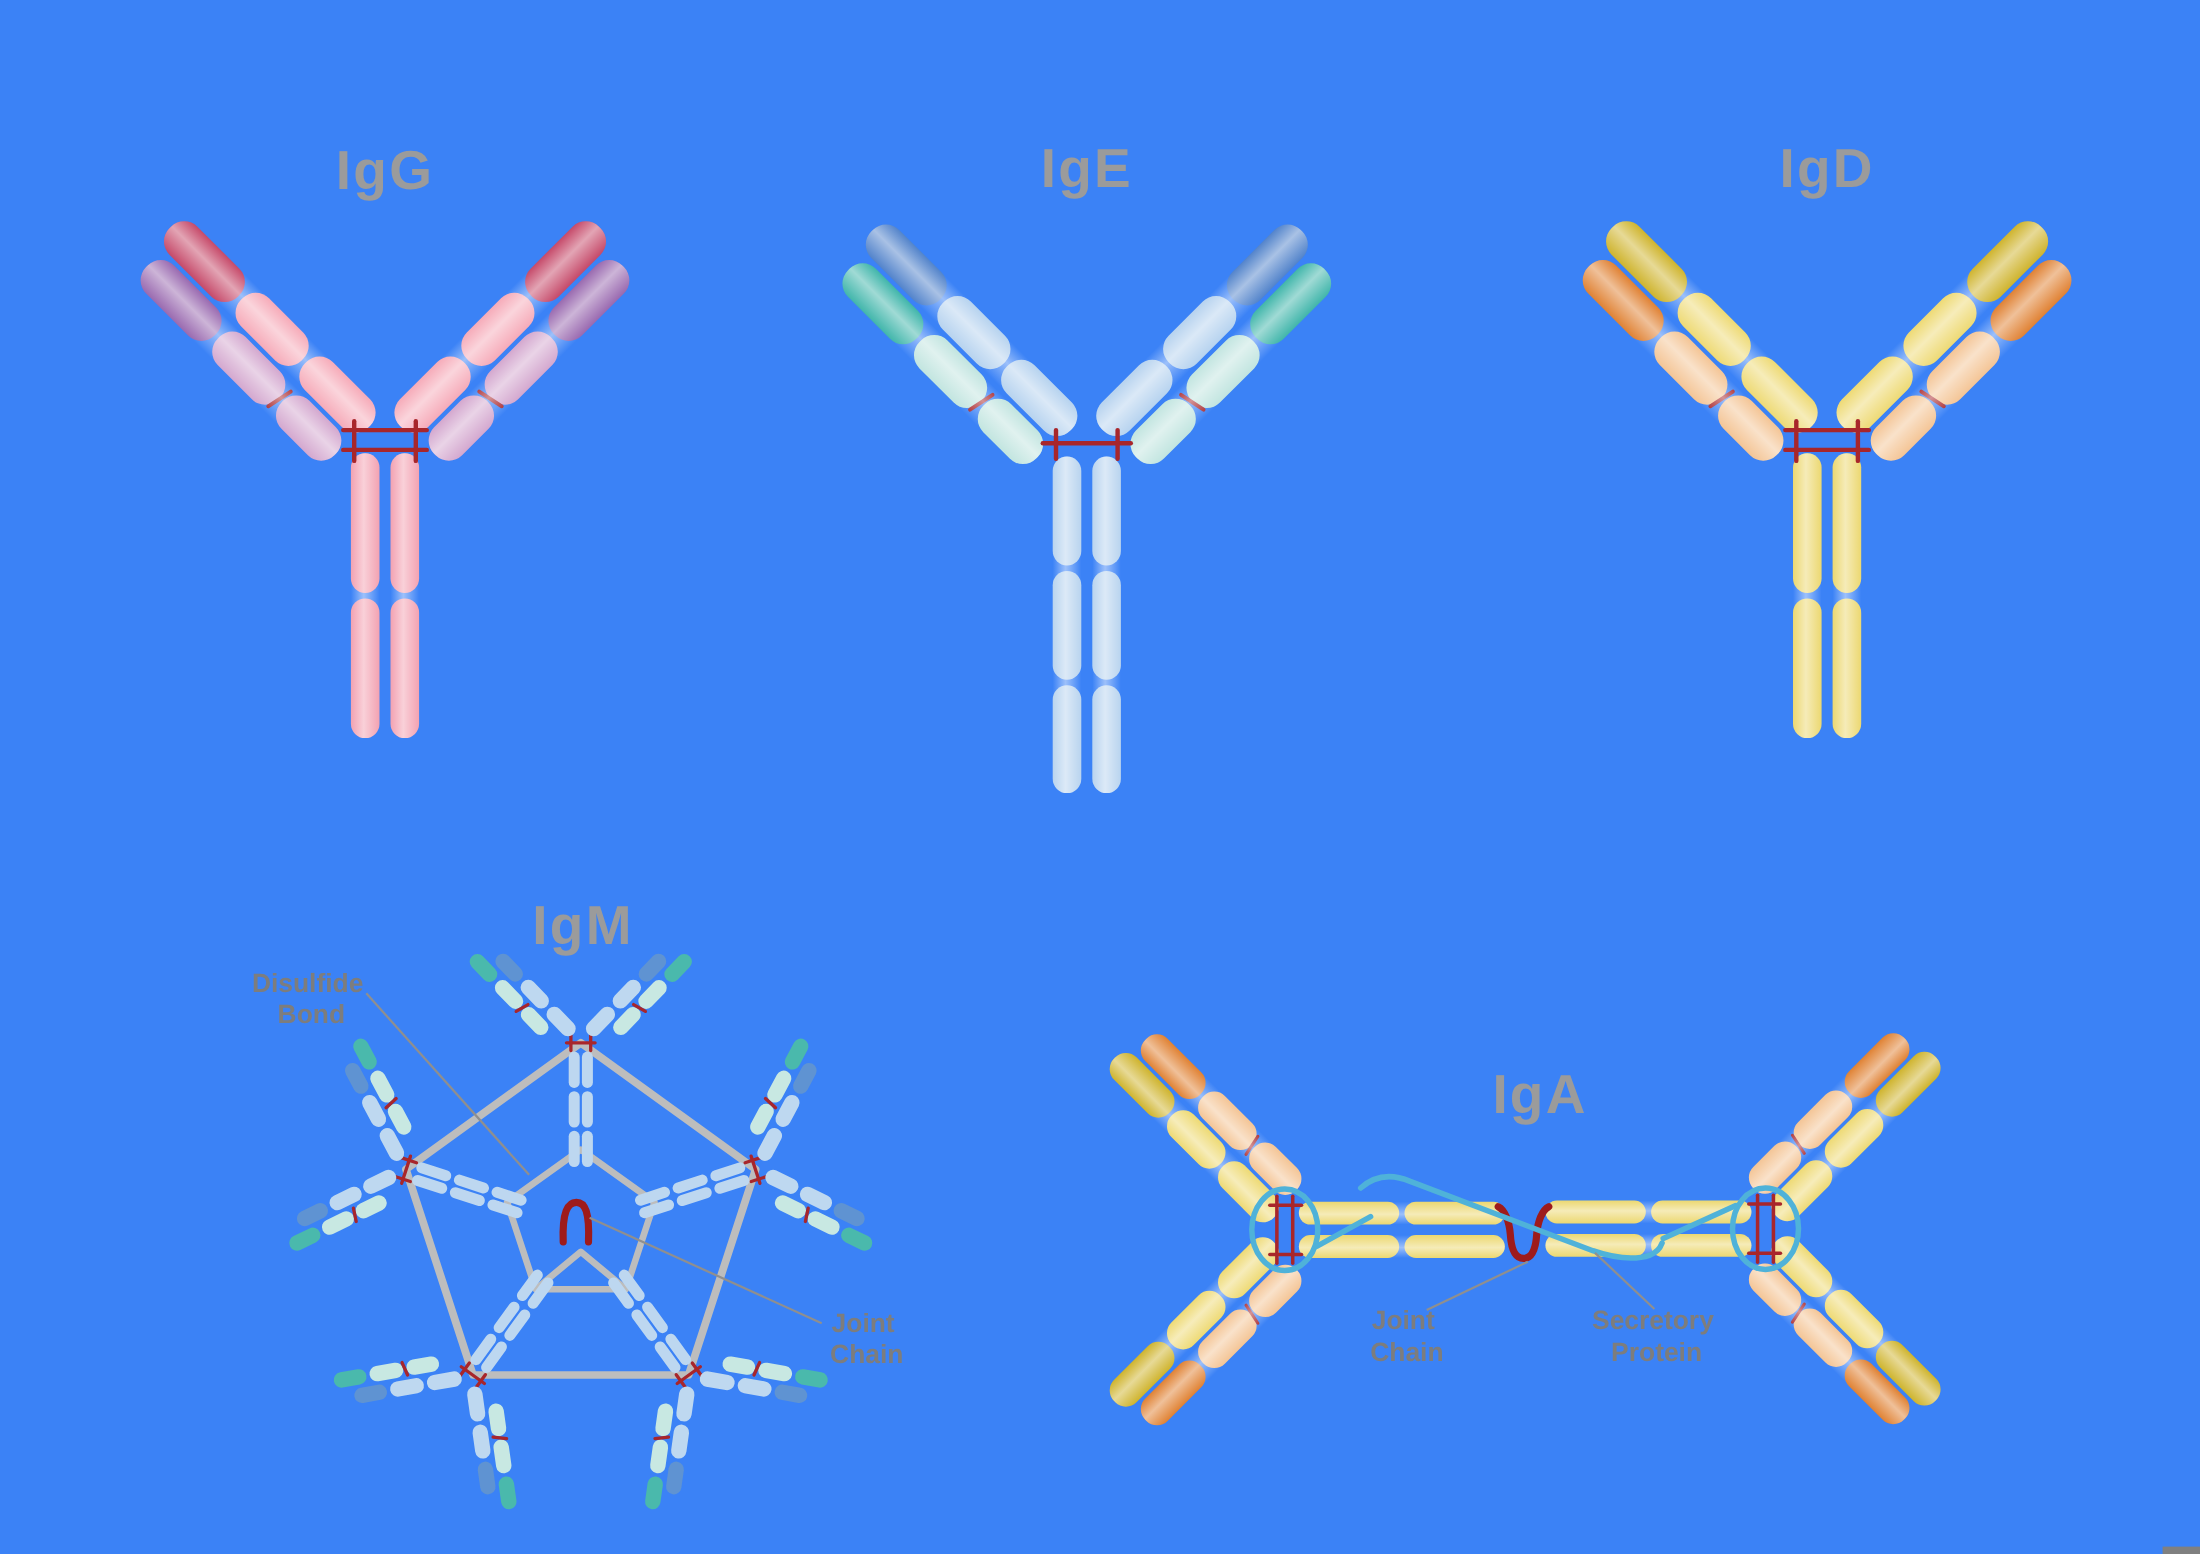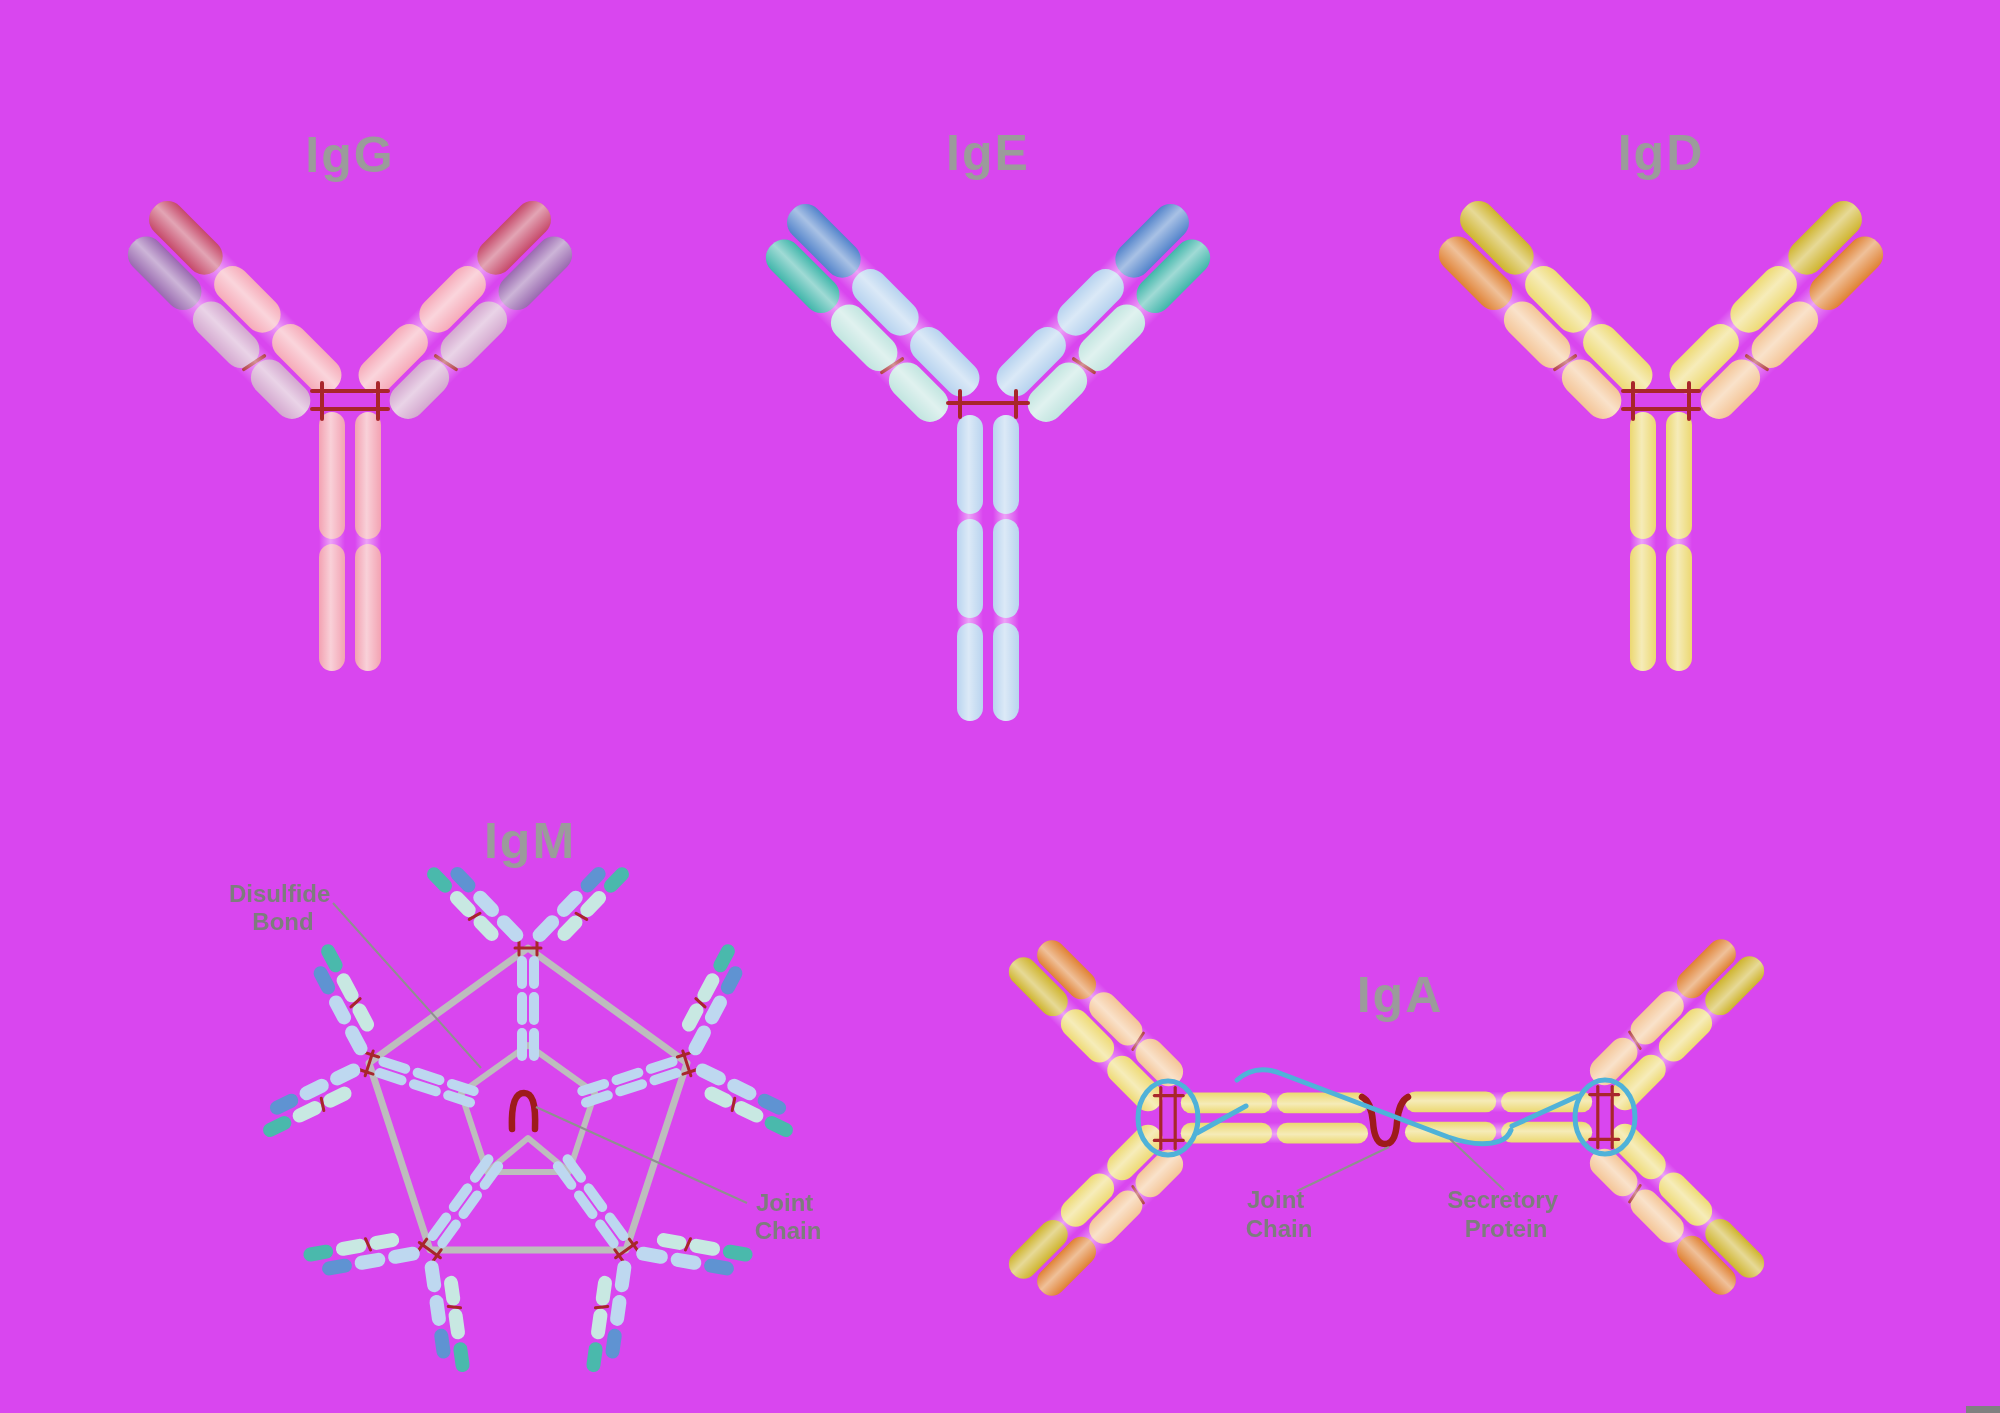--- a/index.html
+++ b/index.html
@@ -1,16 +1,16 @@
 <!DOCTYPE html>
 <html style="--igg-heavy: #f6abb9; --igg-heavyTip: #c64a6a; --igg-light: #d4a8cf; --igg-lightTip: #9a6ab0; --igg-stem: #f3a2b2; --ige-heavy: #b7d3ef; --ige-heavyTip: #5384cb; --ige-light: #c2e5e0; --ige-lightTip: #41b6ab; --ige-stem: #b9d4ef; --igd-heavy: #eeda75; --igd-heavyTip: #cfb42e; --igd-light: #f4c596; --igd-lightTip: #e08234; --igd-stem: #ecd871; --igm-heavy: #bed8f0; --igm-heavyTip: #5f93d2; --igm-light: #c8e8e2; --igm-lightTip: #4ab9ac; --igm-stem: #bdd7f0; --disulfide_red: #a8262b; --joint_red: #9e1b1b; --secretory_blue: #4fb2d9; --pentagon_gray: #bdbdbd; --leader_gray: #8f8f8f; --title_gray: #9b9b9b; --label_gray: #7d7d7d; --corner_gray: #808080;"><head>
 <meta charset="utf-8">
 <style>
   html,body{margin:0;padding:0;background:#ffffff;}
-  .stage{width:2000px;height:1413px;position:relative;background:#d946ef;font-family:"Liberation Sans",sans-serif;}
+  .stage{width:2000px;height:1413px;position:relative;background:#3b82f6;font-family:"Liberation Sans",sans-serif;}
   svg{display:block;}
 
   
   .pal-igg{--heavy:var(--igg-heavy);--heavy-tip:var(--igg-heavyTip);--light:var(--igg-light);--light-tip:var(--igg-lightTip);--stem:var(--igg-stem);}
   .pal-ige{--heavy:var(--ige-heavy);--heavy-tip:var(--ige-heavyTip);--light:var(--ige-light);--light-tip:var(--ige-lightTip);--stem:var(--ige-stem);}
   .pal-igd{--heavy:var(--igd-heavy);--heavy-tip:var(--igd-heavyTip);--light:var(--igd-light);--light-tip:var(--igd-lightTip);--stem:var(--igd-stem);}
   .pal-igm{--heavy:var(--igm-heavy);--heavy-tip:var(--igm-heavyTip);--light:var(--igm-light);--light-tip:var(--igm-lightTip);--stem:var(--igm-stem);}
 
   .seg-heavy{fill:var(--heavy,#ccc);}
   .tip-heavy{fill:var(--heavy-tip,#999);}

